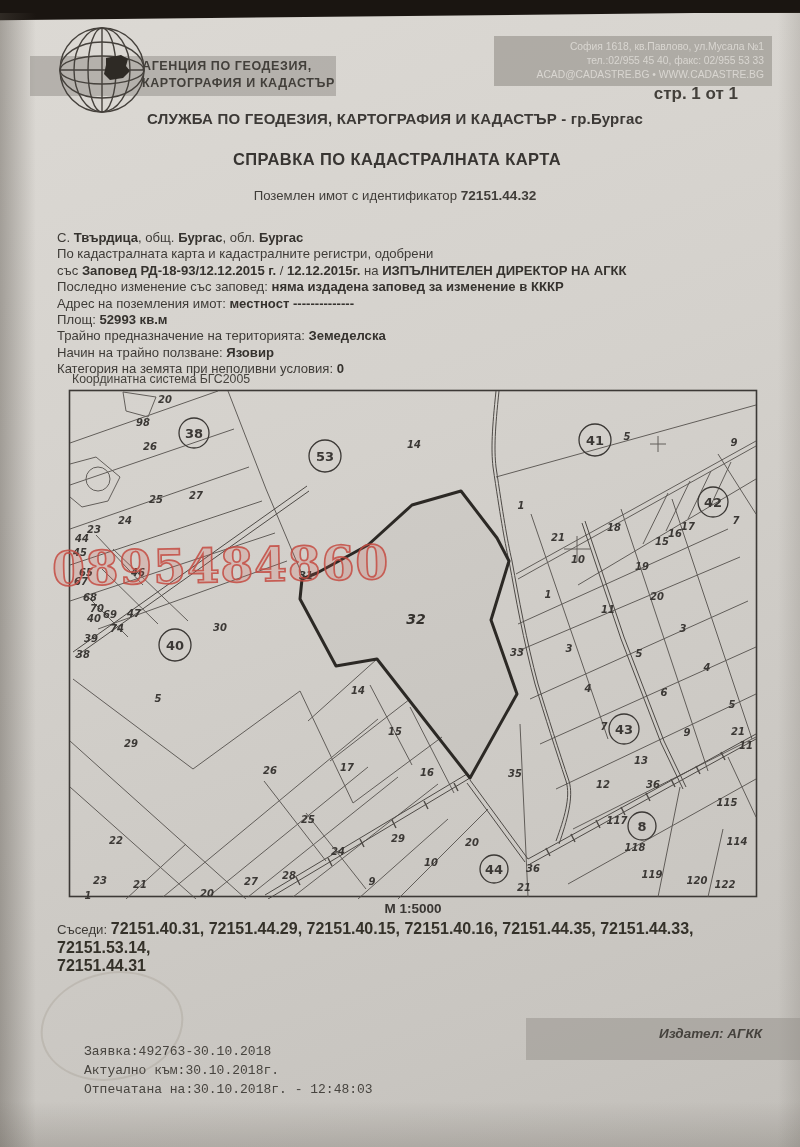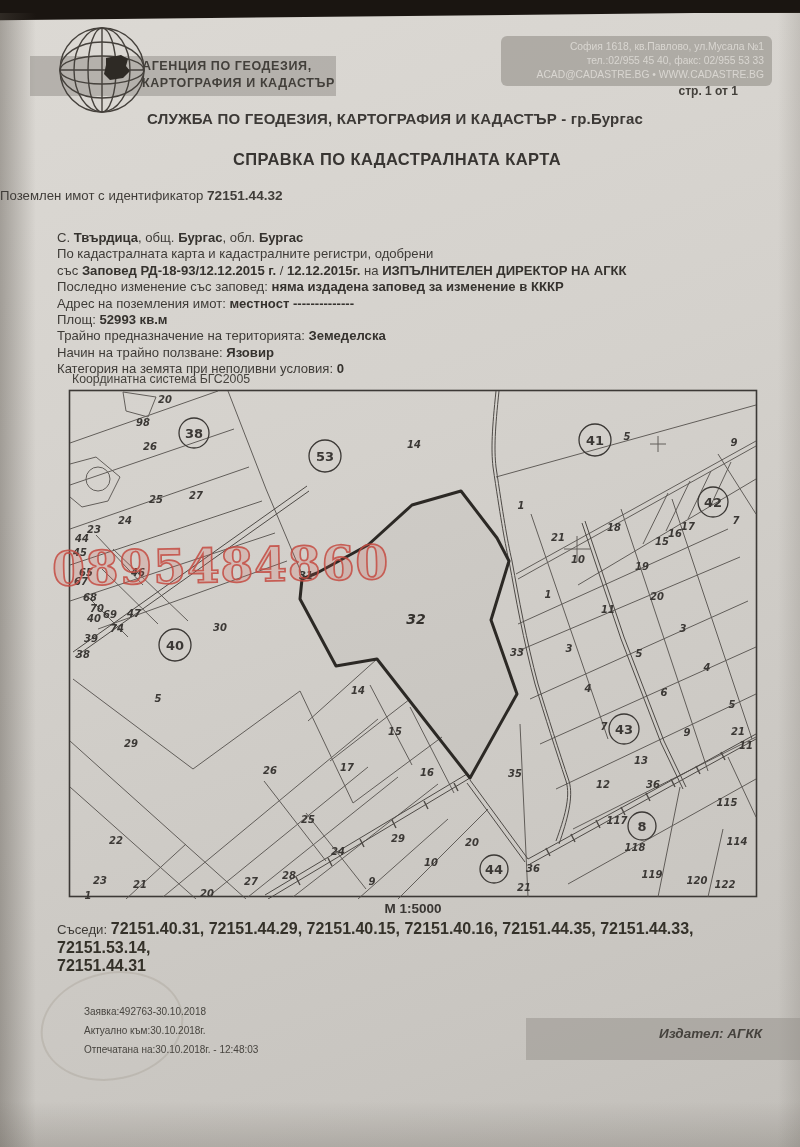--- a/index.html
+++ b/index.html
@@ -14,29 +14,29 @@
       background:linear-gradient(90deg,rgba(80,74,66,.40),rgba(80,74,66,0));}
   .edge-shadow-bottom{position:absolute;left:0;bottom:0;right:0;height:46px;
       background:linear-gradient(0deg,rgba(110,104,96,.28),rgba(110,104,96,0));}
   .edge-shadow-right{position:absolute;right:0;top:13px;bottom:0;width:22px;
       background:linear-gradient(270deg,rgba(100,94,86,.18),rgba(100,94,86,0));}
 
   .banner{position:absolute;left:30px;top:56px;width:306px;height:40px;background:rgba(150,146,140,.55);}
   .globe{position:absolute;left:56px;top:24px;}
   .agency-name{position:absolute;left:142px;top:58px;font-size:12.5px;font-weight:bold;
       letter-spacing:.6px;color:#423f3a;line-height:17px;}
-  .contact-box{position:absolute;right:28px;top:36px;width:262px;height:46px;padding:4px 8px 0 1px;
-      background:rgba(140,136,130,.55);text-align:right;font-size:10.3px;line-height:14px;color:#d9d6d1;border-radius:6px;}
-  .page-indicator{position:absolute;right:62px;top:84px;font-size:12px;font-weight:bold;color:#43403b;}
+  .contact-box{position:absolute;right:28px;top:36px;width:262px;height:46px;padding:4px 8px 0 8px;
+      background:rgba(140,136,130,.55);text-align:right;font-size:10.3px;line-height:14px;color:#d9d6d1;}
+  .page-indicator{position:absolute;right:62px;top:84px;font-size:17px;font-weight:bold;color:#43403b;}
 
   .office-title{position:absolute;left:0;right:10px;top:110px;text-align:center;
       font-size:15px;font-weight:bold;color:#3c3936;letter-spacing:.2px;}
   .doc-title{position:absolute;left:0;right:6px;top:150px;text-align:center;
       font-size:16.5px;font-weight:bold;color:#383532;letter-spacing:.4px;}
-  .prop-id-line{position:absolute;left:0;right:10px;top:188px;text-align:left;
+  .prop-id-line{position:absolute;left:0;right:10px;top:188px;text-align:center;
       font-size:13.2px;color:#403d39;}
   .prop-id-line b{font-size:13.6px;}
 
   .prop-block{position:absolute;left:57px;top:220px;width:700px;font-size:13.1px;color:#3e3b37;margin-top:10px;}
   .prop-line{line-height:16.4px;white-space:nowrap;}
   .prop-line b{color:#35322e;}
 
   .coord-sys{position:absolute;left:72px;top:372px;font-size:12.3px;color:#45423d;}
   .map-wrap{position:absolute;left:68px;top:389px;width:690px;height:510px;text-align:center;}
   .scale-label{position:absolute;left:68px;top:901px;width:690px;text-align:center;
@@ -44,21 +44,21 @@
 
   .watermark{position:absolute;left:52px;top:538px;font-family:"DejaVu Serif",serif;
       font-size:47px;font-weight:bold;letter-spacing:1px;transform:rotate(-1.2deg);
       color:rgba(210,90,80,.18);-webkit-text-stroke:1.7px rgba(196,75,66,.85);z-index:5;}
 
   .neighbors{position:absolute;left:57px;top:920px;width:705px;font-size:13.2px;color:#3e3b37;line-height:17.5px;}
   .neighbors b{font-size:16px;color:#343129;}
 
   .footer-bar{position:absolute;left:526px;top:1018px;width:274px;height:42px;background:rgba(148,144,138,.50);}
   .issuer{position:absolute;right:38px;top:1026px;font-size:13.5px;font-weight:bold;font-style:italic;color:#45423d;}
-  .footer-lines{position:absolute;left:84px;top:1002px;font-size:10px;color:#47443f;line-height:19px;}
+  .footer-lines{position:absolute;left:84px;top:1042px;font-size:13px;color:#47443f;line-height:19px;font-family:Liberation Mono, monospace;}
   .stamp{position:absolute;left:40px;top:972px;width:140px;height:104px;border:2px solid rgba(130,116,100,.18);
       border-radius:50%;transform:rotate(-12deg);}
 
   svg text{font-family:"DejaVu Sans",sans-serif;}
 </style>
 </head>
 <body>
 
 <div class="photo-bg"></div>
 <div class="paper"></div>

